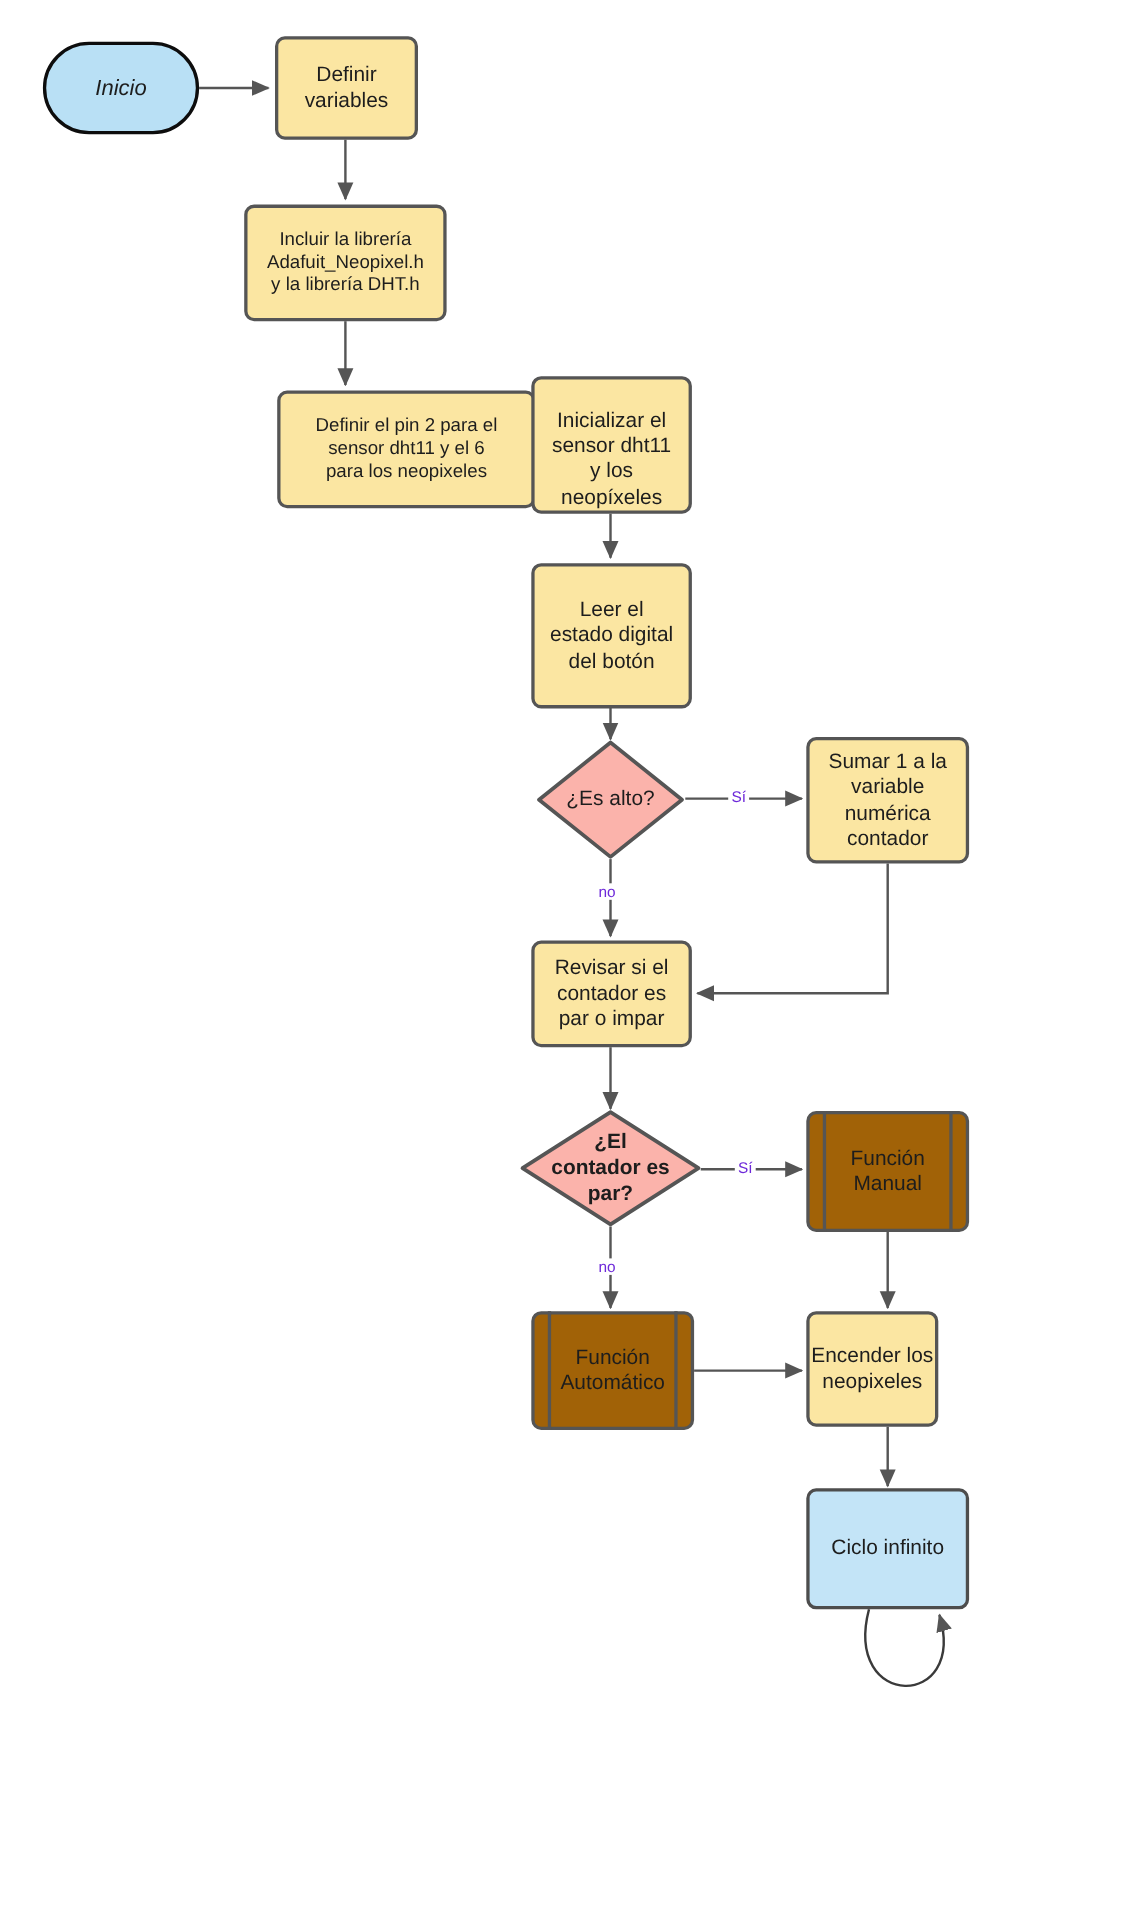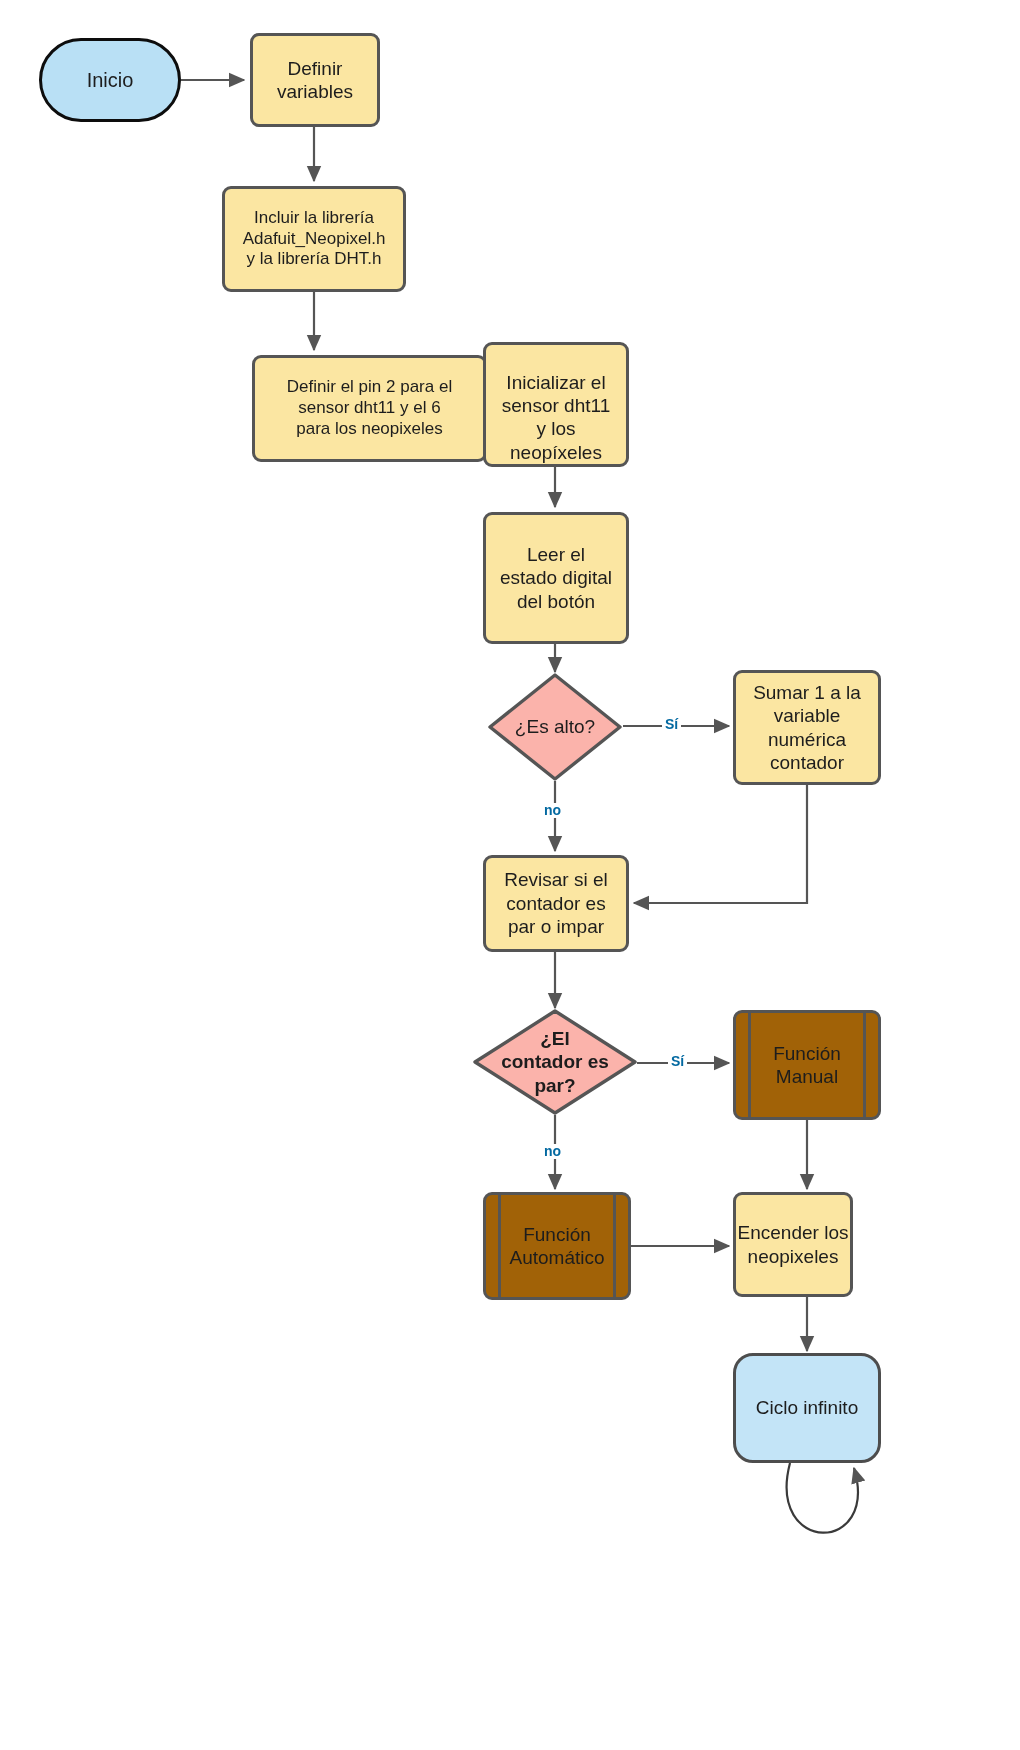--- a/index.html
+++ b/index.html
@@ -42,21 +42,21 @@
   .n-start {
     background: #b9e0f5;
     border: 3px solid #0d0d0d;
     border-radius: 44px;
     font-size: 20px;
   }
   
   .n-loopbox {
     background: #c3e4f7;
     border: 3px solid #4d4d4d;
-    border-radius: 20px;
+    border-radius: 9px;
     font-size: 19px;
   }
   
   .n-proc {
     background: #fbe6a2;
     border: 3px solid #555555;
     border-radius: 9px;
     font-size: 17px;
   }
   .n-proc.big { font-size: 19px; }
@@ -91,22 +91,22 @@
     background: #555555;
   }
   .n-pre .bar.left  { left: 12px; }
   .n-pre .bar.right { right: 12px; }
   .n-pre .pre-label { position: relative; z-index: 2; }
 
   
   .edge-label {
     position: absolute;
     font-size: 14px;
-    font-weight: bold;
-    color: #0369a1;
+    font-weight: normal;
+    color: #6d28d9;
     background: #ffffff;
     padding: 0 3px;
     line-height: 1.1;
     white-space: nowrap;
   }
 </style>
 </head>
 <body>
 
 <div id="canvas">
@@ -146,21 +146,21 @@
       <path d="M 807 1120 L 807 1189"></path>
 
       <path d="M 631 1246 L 729 1246"></path>
 
       <path d="M 807 1297 L 807 1351"></path>
 
       <path stroke="#3a3a3a" d="M 790 1463 C 766 1555, 880 1555, 854 1468"></path>
     </g>
   </svg>
 
-  <div class="node n-start" style="left:39px; top:38px; width:142px; height:84px;">
+  <div class="node n-start" style="left:39px; top:38px; width:142px; height:84px;font-style:italic;">
     <span>Inicio</span>
   </div>
 
   <div class="node n-proc" style="left:222px; top:186px; width:184px; height:106px;">
     <span>Incluir la librería
 Adafuit_Neopixel.h
 y la librería DHT.h</span>
   </div>
 
   <div class="node n-proc big" style="left:250px; top:33px; width:130px; height:94px;">

